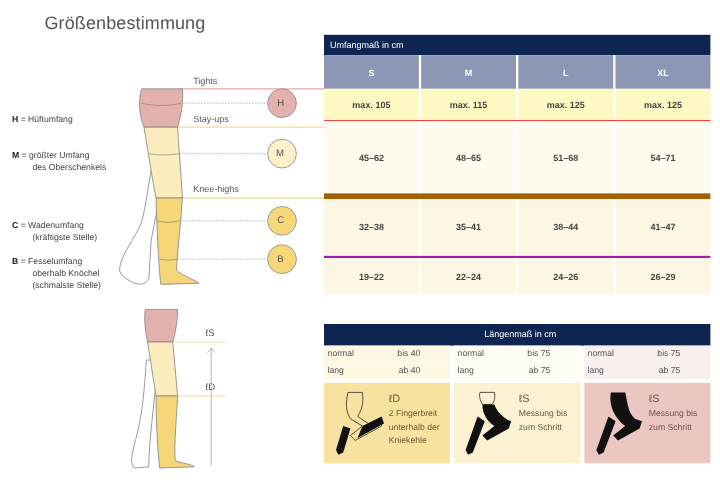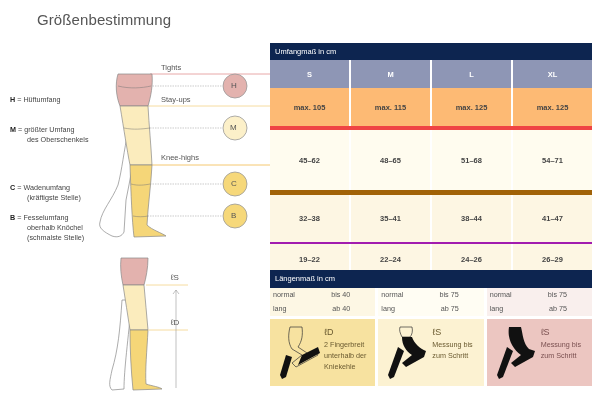--- a/index.html
+++ b/index.html
@@ -10,37 +10,37 @@
 
   .label { position: absolute; font-size: 7.2px; line-height: 10px; color: #444; font-family: "Liberation Sans", sans-serif; }
   .label b { font-weight: bold; color: #222; }
   .indent { padding-left: 17px; display: block; }
 
   .svg-art { position: absolute; left: 0; top: 0; }
 
   .zone-label { position: absolute; font-size: 7.5px; color: #555; font-family: "Liberation Sans", sans-serif; }
 
   
-  .tbl { position: absolute; left: 270px; top: 43px; width: 322px; }
+  .tbl { position: absolute; left: 270px; top: 29px; width: 322px; }
   .tbl-head { background: #0d2550; color: #fff; height: 17px; font-size: 7.5px; line-height: 17px; padding-left: 5px; font-family: "Liberation Sans", sans-serif; }
   .row { display: flex; }
   .cell { flex: 1; display: flex; align-items: center; justify-content: center; font-size: 7.5px; font-weight: bold; color: #444; font-family: "Liberation Sans", sans-serif; border-right: 2px solid #fff; }
   .cell:last-child { border-right: none; }
   .size-row .cell { background: #8e96b5; color: #fff; height: 28px; font-size: 7.5px; }
-  .h-row .cell { background: #fdba74; height: 38px; }
+  .h-row .cell { background: #fef9c3; height: 26px; }
   .m-row .cell { background: #fffcef; height: 60px; }
   .c-row .cell { background: #fdf6e3; height: 47px; }
   .b-row .cell { background: #fdf6e3; height: 30px; }
-  .m-row { border-top: 4px solid #ef4444; }
+  .m-row { border-top: 1px solid #ef4444; }
   .c-row { border-top: 5px solid #a16207; }
   .b-row { border-top: 2px solid #a21caf; }
 
   
   .ltbl { position: absolute; left: 270px; top: 270px; width: 322px; }
-  .ltbl-head { background: #0d2550; color: #fff; height: 18px; font-size: 7.5px; line-height: 18px; padding-left: 5px; font-family: "Liberation Sans", sans-serif; }
+  .ltbl-head { background: #0d2550; color: #fff; height: 18px; font-size: 7.5px; line-height: 18px; padding-left: 5px; font-family: "Liberation Sans", sans-serif; text-align: center; }
   .lcols { display: flex; }
   .lcol { flex: 1; margin-right: 3px; }
   .lcol:last-child { margin-right: 0; }
   .lrow { display: flex; justify-content: space-between; font-size: 7.2px; color: #555; height: 14px; line-height: 14px; padding: 0 25px 0 3px; font-family: "Liberation Sans", sans-serif; }
   .lcol.c1 .lrow { background: #fdf7e4; }
   .lcol.c2 .lrow { background: #fffdf3; }
   .lcol.c3 .lrow { background: #f9efed; }
   .lcard { height: 67px; margin-top: 3px; position: relative; }
   .lcol.c1 .lcard { background: #f7e2a0; }
   .lcol.c2 .lcard { background: #fcf2d2; }

